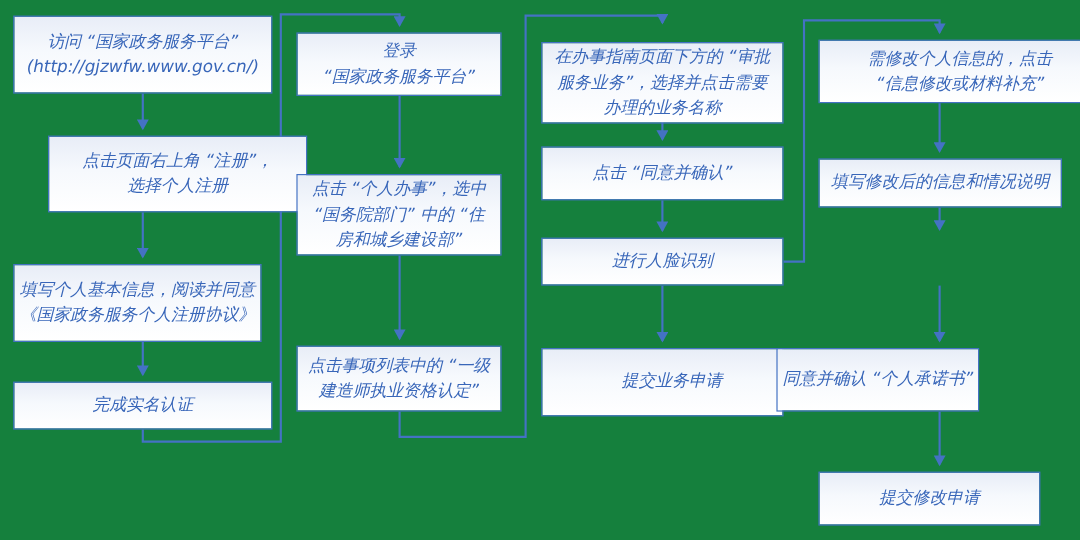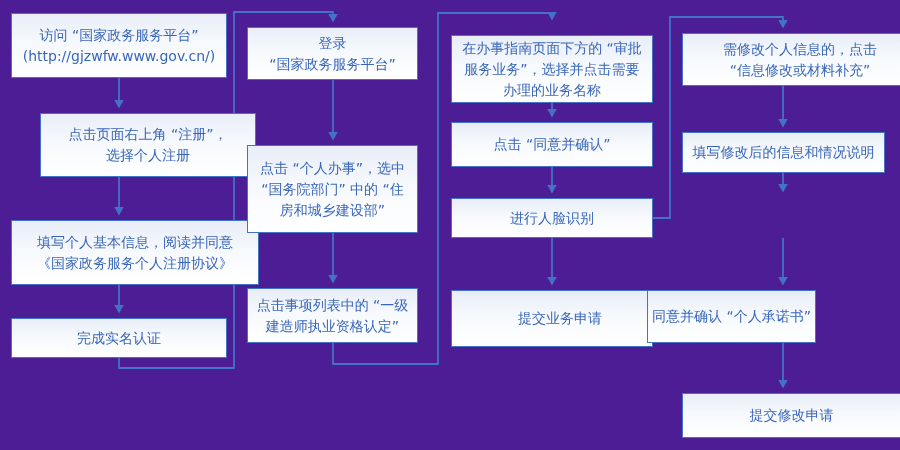--- a/index.html
+++ b/index.html
@@ -1,22 +1,23 @@
 <!DOCTYPE html>
 <html><head>
 <meta charset="utf-8">
 <style>
   html, body { margin: 0; padding: 0; background: #ffffff; }
   .canvas {
     position: relative;
     width: 900px;
     height: 450px;
-    background: #4c1d95;
+    background: #15803d;
     font-family: "DejaVu Sans", sans-serif;
     overflow: hidden;
+    font-style: italic;
   }
   .lines {
     position: absolute;
     left: 0; top: 0;
     width: 900px; height: 450px;
   }
   .box {
     position: absolute;
     box-sizing: border-box;
     border: 1.6px solid #4472C4;
@@ -66,38 +67,38 @@
       <path d="M333 343 V 364 H 438 V 13 H 552 V 19" marker-end="url(#ah)"></path>
 
       <path d="M653 218 H 670 V 17 H 783 V 27" marker-end="url(#ah)"></path>
     </g>
   </svg>
 
   <div class="box" style="left:11px; top:13px;  width:216px; height:65px;">访问 “国家政务服务平台”
 (http://gjzwfw.www.gov.cn/)</div>
   <div class="box" style="left:11px; top:113px; width:216px; height:64px;margin-left:29px;">点击页面右上角 “注册”，
 选择个人注册</div>
-  <div class="box" style="left:11px; top:220px; width:248px; height:65px;text-align:right;">填写个人基本信息，阅读并同意
+  <div class="box" style="left:11px; top:220px; width:207px; height:65px;text-align:right;">填写个人基本信息，阅读并同意
 《国家政务服务个人注册协议》</div>
   <div class="box" style="left:11px; top:318px; width:216px; height:40px;">完成实名认证</div>
 
   <div class="box" style="left:247px; top:27px;  width:171px; height:53px;">登录
 “国家政务服务平台”</div>
-  <div class="box" style="left:247px; top:145px; width:171px; height:88px;">点击 “个人办事”，选中
+  <div class="box" style="left:247px; top:145px; width:171px; height:68px;">点击 “个人办事”，选中
 “国务院部门” 中的 “住
 房和城乡建设部”</div>
   <div class="box" style="left:247px; top:288px; width:171px; height:55px;">点击事项列表中的 “一级
 建造师执业资格认定”</div>
 
   <div class="box" style="left:451px; top:35px;  width:202px; height:68px;">在办事指南页面下方的 “审批
 服务业务”，选择并点击需要
 办理的业务名称</div>
   <div class="box" style="left:451px; top:122px; width:202px; height:45px;">点击 “同意并确认”</div>
   <div class="box" style="left:451px; top:198px; width:202px; height:40px;text-align:center;">进行人脸识别</div>
   <div class="box" style="left:451px; top:290px; width:202px; height:57px;padding-left:20px;">提交业务申请</div>
 
   <div class="box" style="left:682px; top:33px;  width:236px; height:53px;">需修改个人信息的，点击
 “信息修改或材料补充”</div>
   <div class="box" style="left:682px; top:132px; width:203px; height:41px;">填写修改后的信息和情况说明</div>
   <div class="box" style="left:647px; top:290px; width:169px; height:53px;">同意并确认 “个人承诺书”</div>
-  <div class="box" style="left:682px; top:393px; width:219px; height:45px;">提交修改申请</div>
+  <div class="box" style="left:682px; top:393px; width:185px; height:45px;">提交修改申请</div>
 
 </div>
 
 </body></html>

